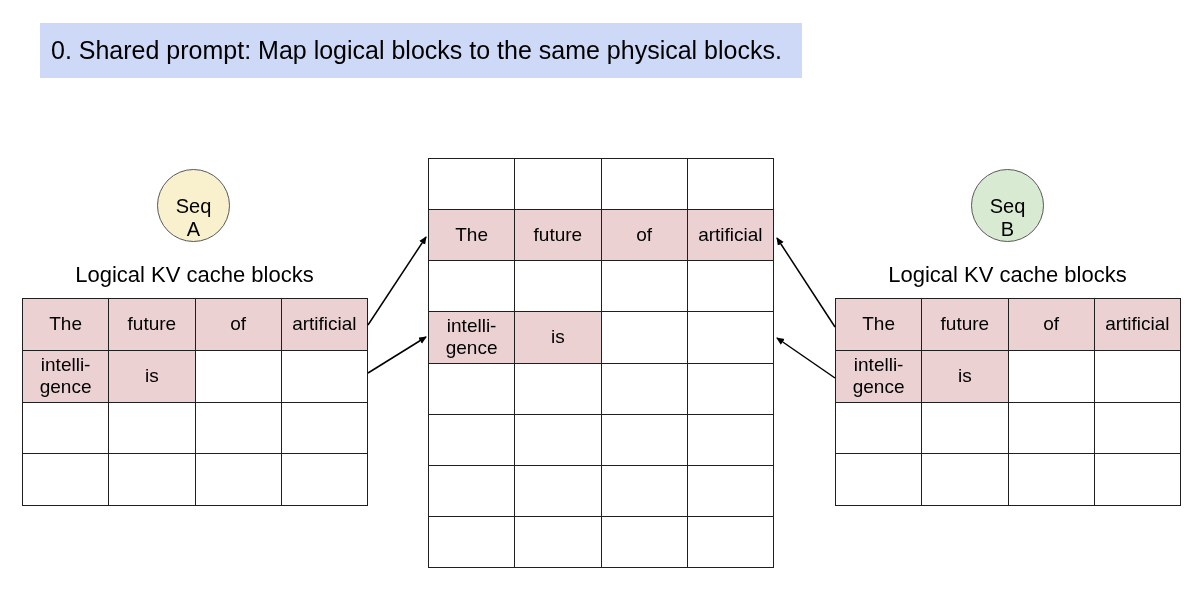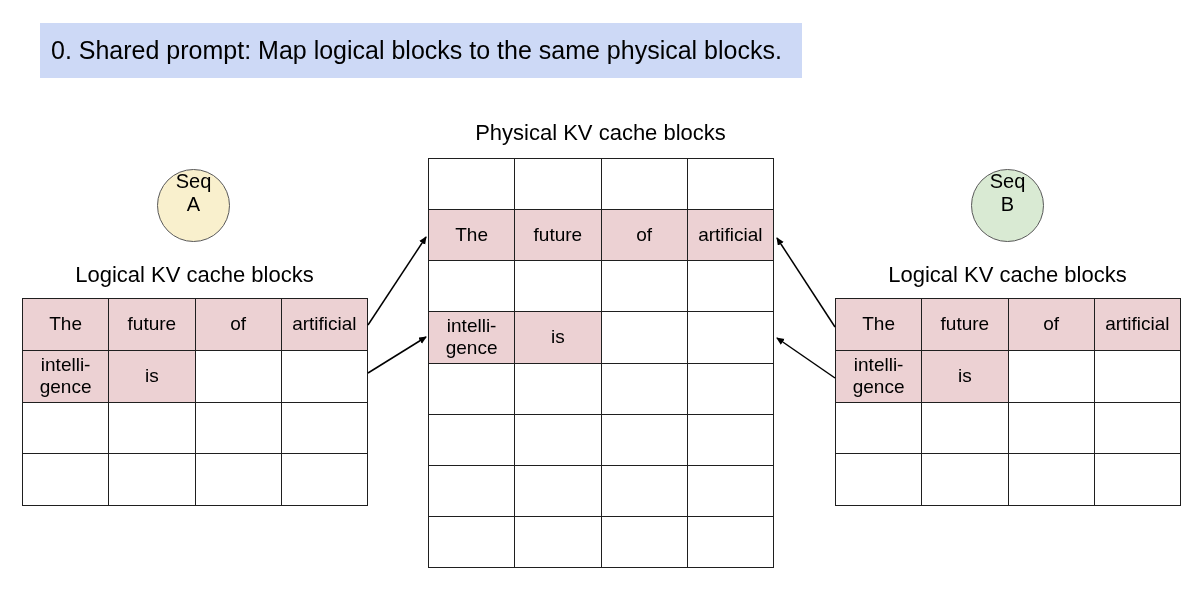--- a/index.html
+++ b/index.html
@@ -27,21 +27,21 @@
     text-align: center;
     font-size: 22px;
     white-space: nowrap;
   }
   .seq-badge {
     position: absolute;
     width: 73px; height: 73px;
     border-radius: 50%;
     border: 1.5px solid #595959;
     display: flex; flex-direction: column;
-    align-items: center; justify-content: flex-start;
+    align-items: center; justify-content: flex-end;
     font-size: 20px; line-height: 23px;
     text-align: center;
   }
   .kv-table {
     position: absolute;
     display: grid;
     border-top: 1.5px solid #1f1f1f;
     border-left: 1.5px solid #1f1f1f;
     background: #b91c1c;
   }
@@ -75,21 +75,20 @@
     <span>A</span>
   </div>
 
   <div class="seq-badge" id="seq-b-badge" style="left: 971px; top: 169px; background: rgb(217, 234, 211);">
     <span>Seq</span>
     <span>B</span>
   </div>
 
   <div class="section-label" style="left:22px; top:262px;">Logical KV cache blocks</div>
 
-  <div class="section-label" style="left:428px; top:120px;">Physical KV cache blocks</div>
 
   <div class="section-label" style="left:835px; top:262px;">Logical KV cache blocks</div>
 
   <div class="kv-table" id="seq-a-table" style="left: 22px; top: 298px; grid-template-columns: repeat(4, 86.25px); grid-auto-rows: 51.75px;">
       <div class="cell" style="background: rgb(236, 209, 211);">
         <span>The</span>
       </div>
       <div class="cell" style="background: rgb(236, 209, 211);">
         <span>future</span>
       </div>

